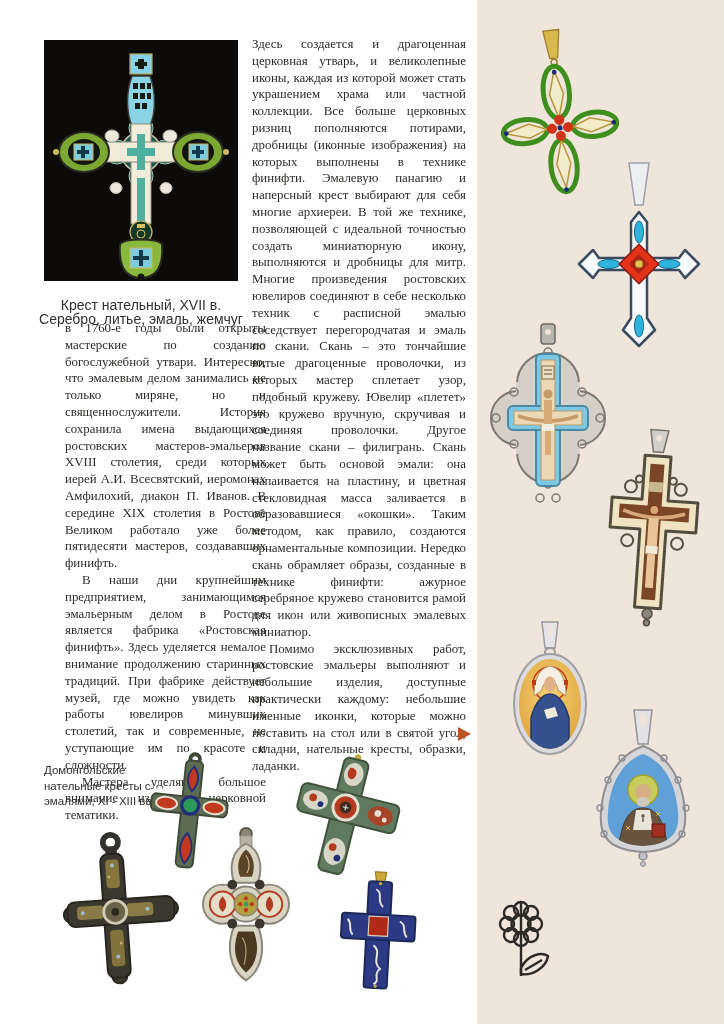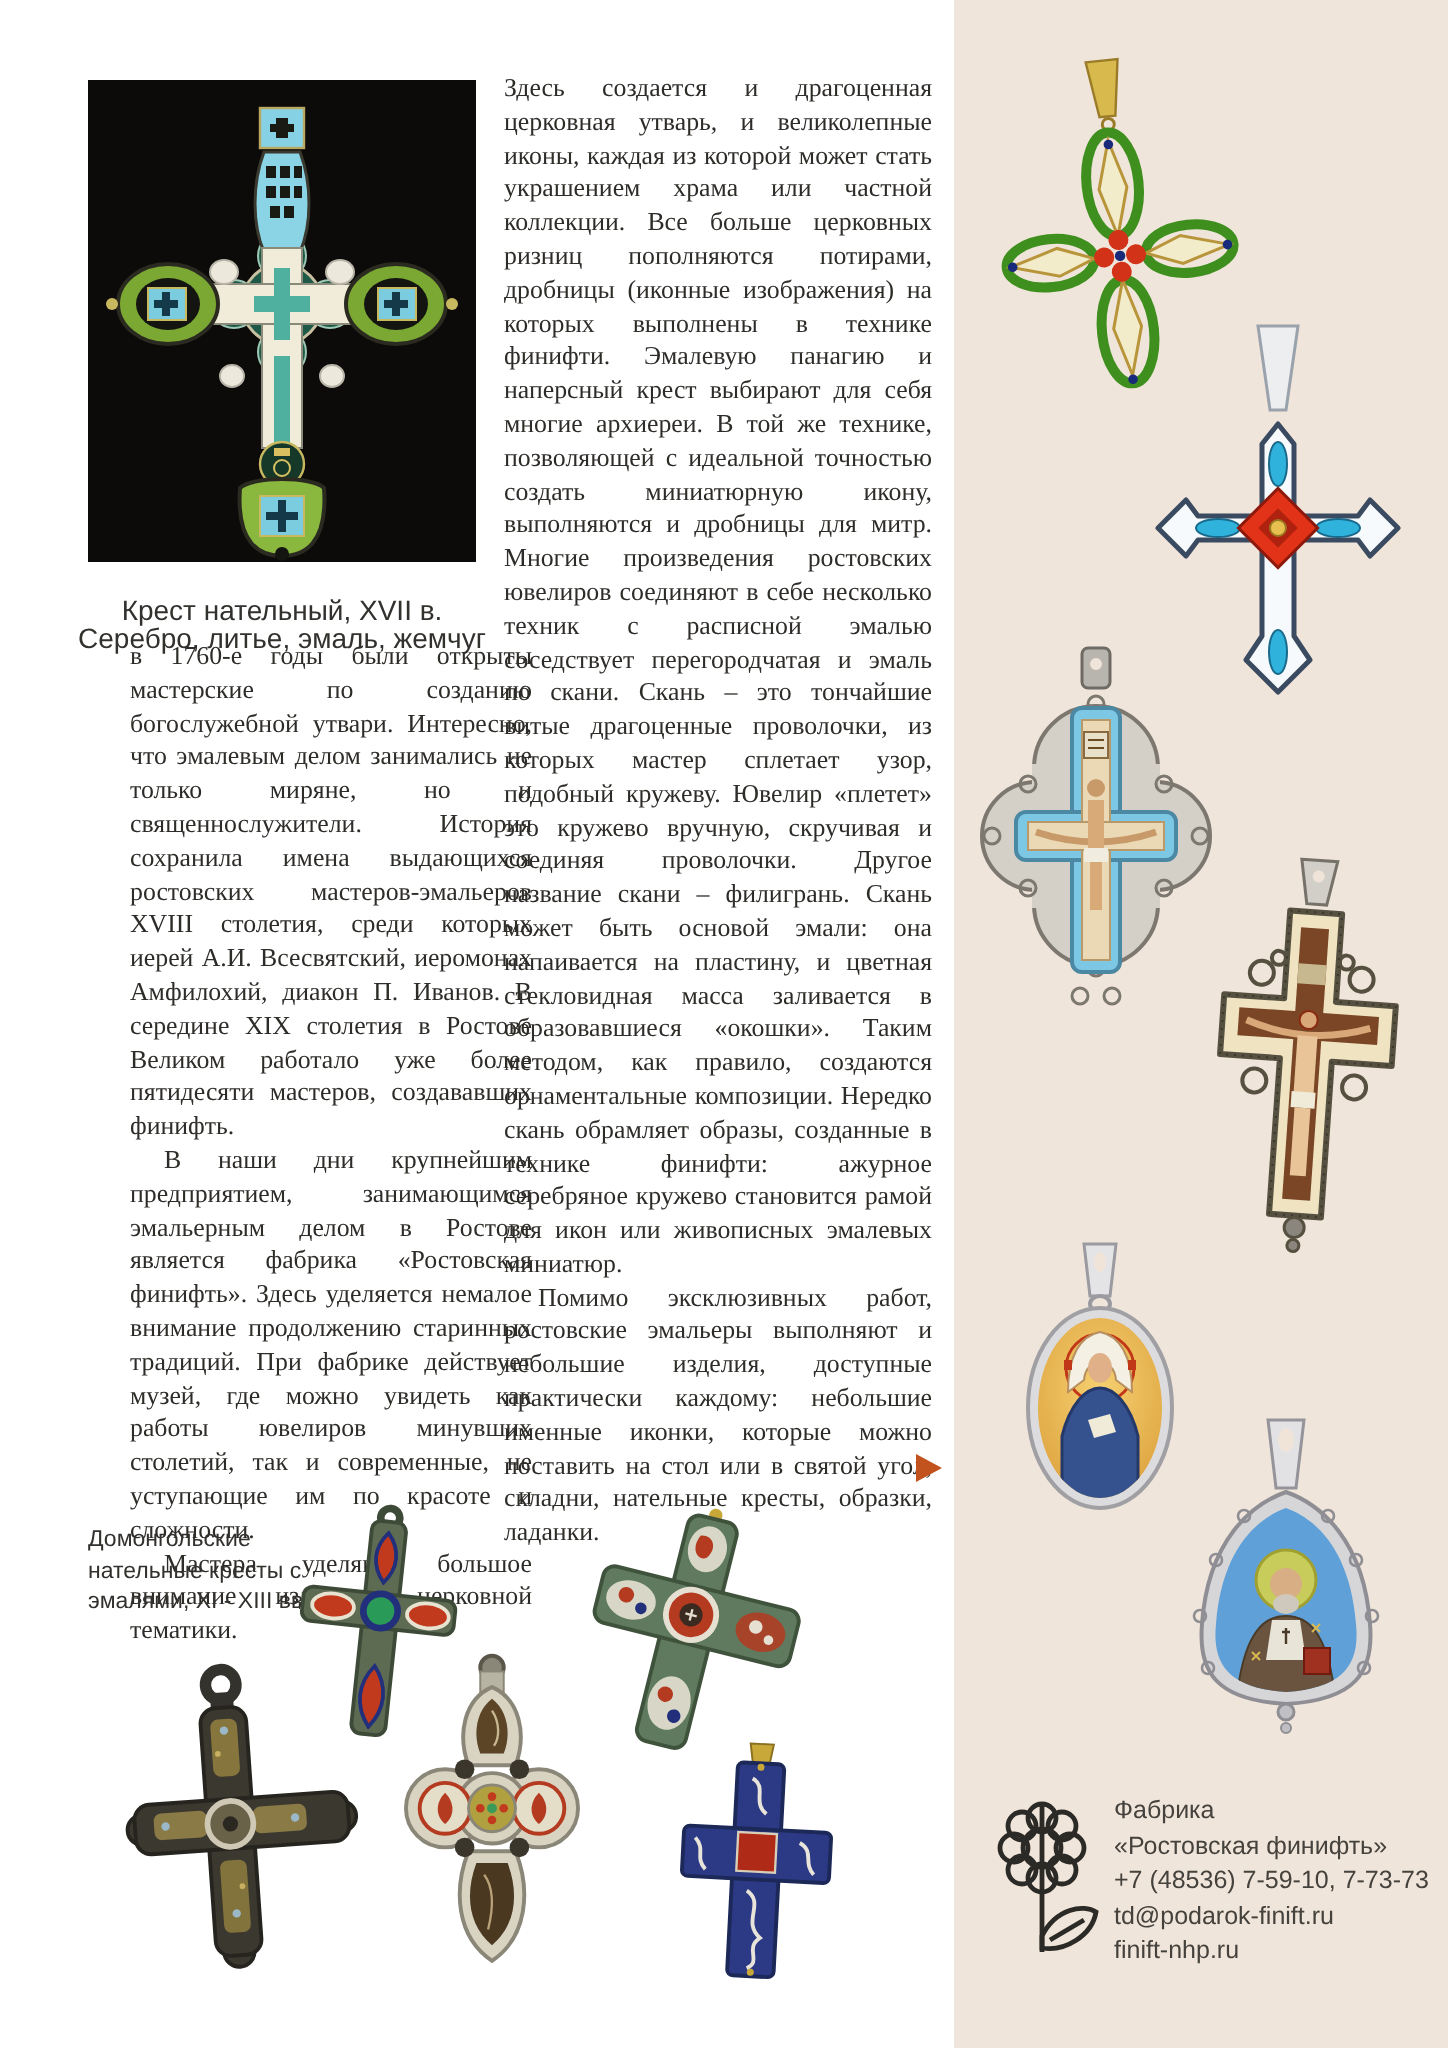--- a/index.html
+++ b/index.html
@@ -419,21 +419,14 @@
           <circle cx="19" cy="41" r="7"></circle>
         <circle cx="15" cy="30" r="7"></circle>
           <circle cx="19" cy="19" r="7"></circle>
         <circle cx="29" cy="30" r="9.5"></circle>
         <line x1="29" y1="8" x2="29" y2="82"></line>
         <path d="M29,74 C36,60 50,58 56,62 C54,74 40,82 29,80 Z"></path>
         <line x1="33" y1="76" x2="50" y2="66"></line>
       </g>
     </svg>
   </div>
-  <div class="factory">
-    <div>Фабрика</div>
-    <div>«Ростовская финифть»</div>
-    <div>+7 (48536) 7-59-10, 7-73-73</div>
-    <div>td@podarok-finift.ru</div>
-    <div>finift-nhp.ru</div>
-  </div>
 
 </div>
 
 </body></html>

